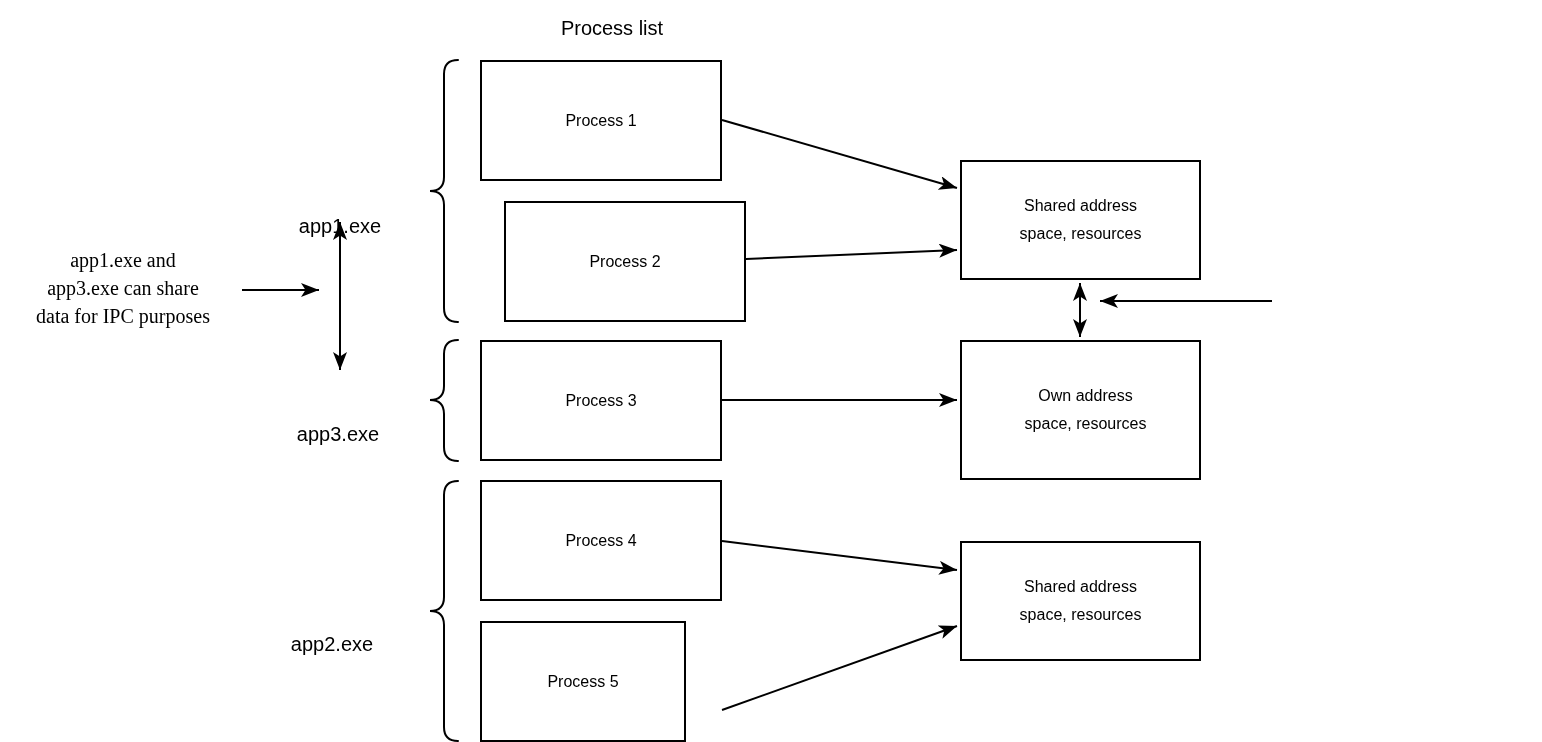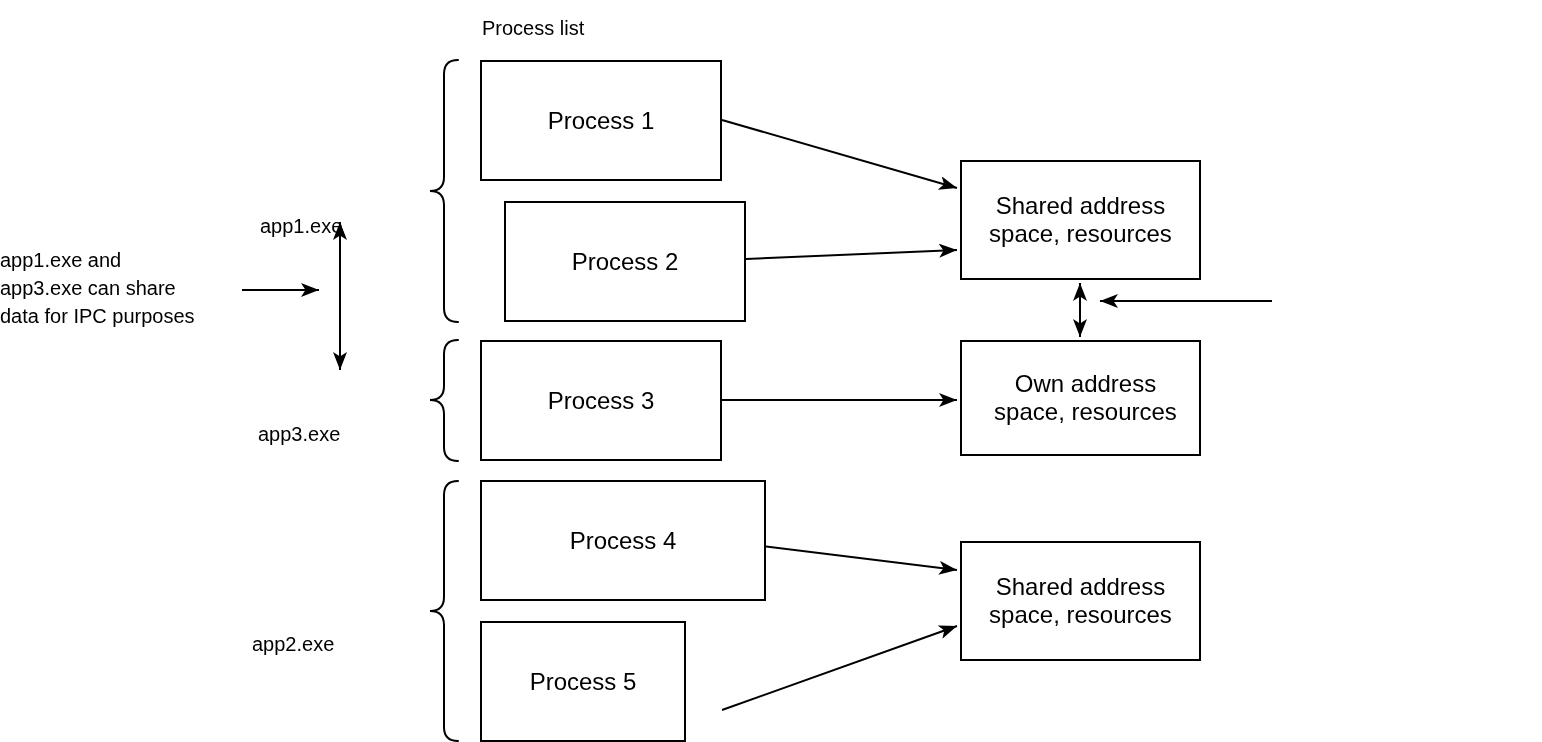--- a/index.html
+++ b/index.html
@@ -15,28 +15,29 @@
   svg.layer { position: absolute; left: 0; top: 0; }
   .box {
     position: absolute;
     box-sizing: border-box;
     border: 2px solid #000000;
     background: #ffffff;
     display: flex;
     align-items: center;
     justify-content: center;
     text-align: center;
-    font-size: 24px;
+    font-size: 16px;
     line-height: 28px;
     white-space: pre-line;
   }
   .label {
     position: absolute;
     font-size: 20px;
     line-height: 28px;
+    text-align: center;
     white-space: pre-line;
   }
   .group-label { line-height: 22px; margin-top: 36px; }
   .title { line-height: 24px; }
 </style>
 </head>
 <body>
 
 <div class="canvas">
 
@@ -64,31 +65,31 @@
     <line x1="1080" y1="283" x2="1080" y2="337" stroke="#000000" stroke-width="2" marker-start="url(#arr)" marker-end="url(#arr)"></line>
 
     <line x1="1272" y1="301" x2="1100" y2="301" stroke="#000000" stroke-width="2" marker-end="url(#arr)"></line>
   </svg>
 
   <div class="label title" style="left:482px; top:16px; width:260px;">Process list</div>
 
   <div class="box" style="left:480px; top:60px;  width:242px; height:121px;">Process 1</div>
   <div class="box" style="left:504px; top:201px; width:242px; height:121px;">Process 2</div>
   <div class="box" style="left:480px; top:340px; width:242px; height:121px;">Process 3</div>
-  <div class="box" style="left:480px; top:480px; width:286px; height:121px;">Process 4</div>
+  <div class="box" style="left:480px; top:480px; width:242px; height:121px;">Process 4</div>
   <div class="box" style="left:480px; top:621px; width:206px; height:121px;">Process 5</div>
 
   <div class="box" style="left:960px; top:160px; width:241px; height:120px;">Shared address
 space, resources</div>
-  <div class="box" style="left:960px; top:340px; width:241px; height:116px;padding-left:10px;">Own address
+  <div class="box" style="left:960px; top:340px; width:241px; height:140px;padding-left:10px;">Own address
 space, resources</div>
   <div class="box" style="left:960px; top:541px; width:241px; height:120px;">Shared address
 space, resources</div>
 
   <div class="label group-label" style="left:260px; top:179px; width:160px;">app1.exe</div>
   <div class="label group-label" style="left:258px; top:387px; width:160px;">app3.exe</div>
   <div class="label group-label" style="left:252px; top:597px; width:160px;">app2.exe</div>
 
-  <div class="label" style="left:0px; top:246px; width:246px;">app1.exe and
+  <div class="label" style="left:0px; top:246px; width:246px;font-family:Liberation Serif, serif;">app1.exe and
 app3.exe can share
 data for IPC purposes</div>
 
 </div>
 
 </body></html>

